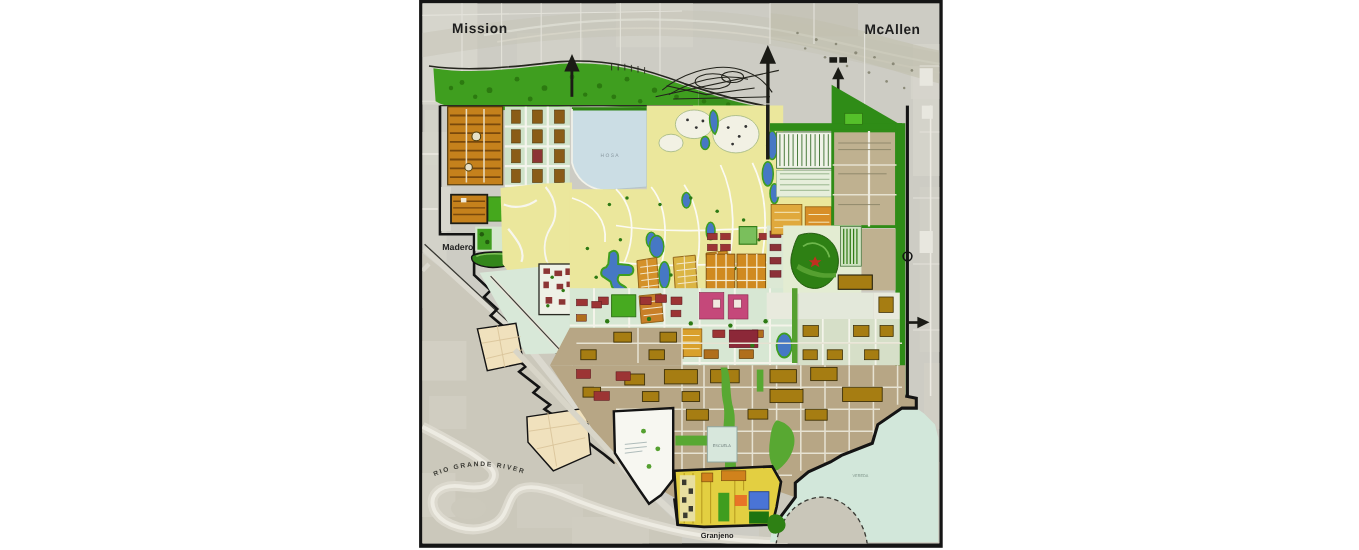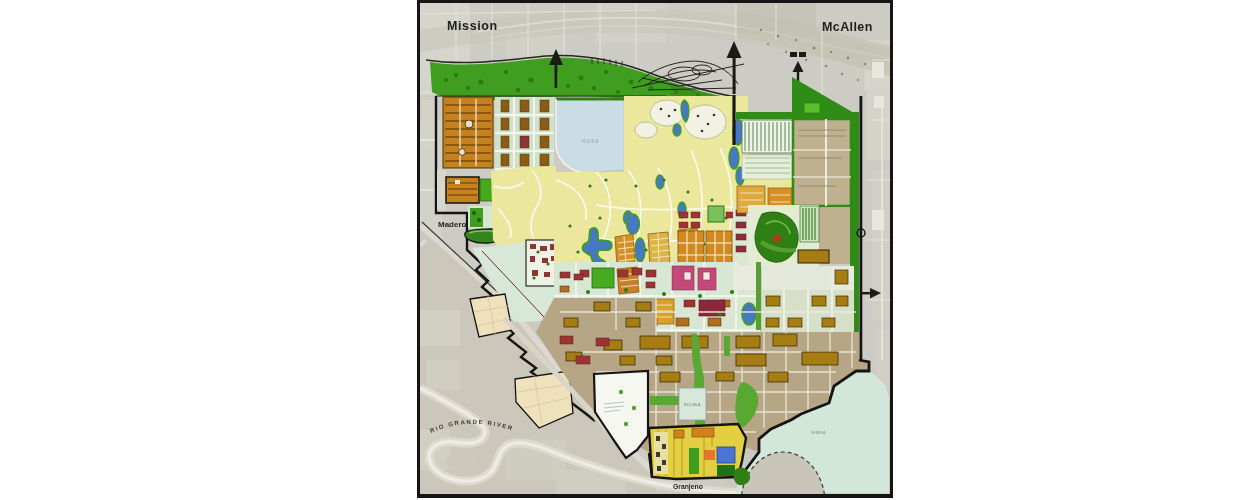--- a/index.html
+++ b/index.html
@@ -1,16 +1,16 @@
 <!DOCTYPE html>
 <html><head>
 <meta charset="utf-8">
 <style>
 html,body{margin:0;padding:0;background:#fff;}
-#page{width:1070px;height:500px;position:relative;background:#fff;font-family:"Liberation Sans", sans-serif;margin-left:36px;}
+#page{width:1070px;height:500px;position:relative;background:#fff;font-family:"Liberation Sans", sans-serif;}
 svg{display:block;}
 </style>
 </head>
 <body>
 <div id="page">
 <svg width="1235" height="500" viewBox="0 0 1235 500">
 <defs>
 <clipPath id="mapclip">
           <rect x="384" y="3" width="470" height="491"></rect>
         </clipPath>

